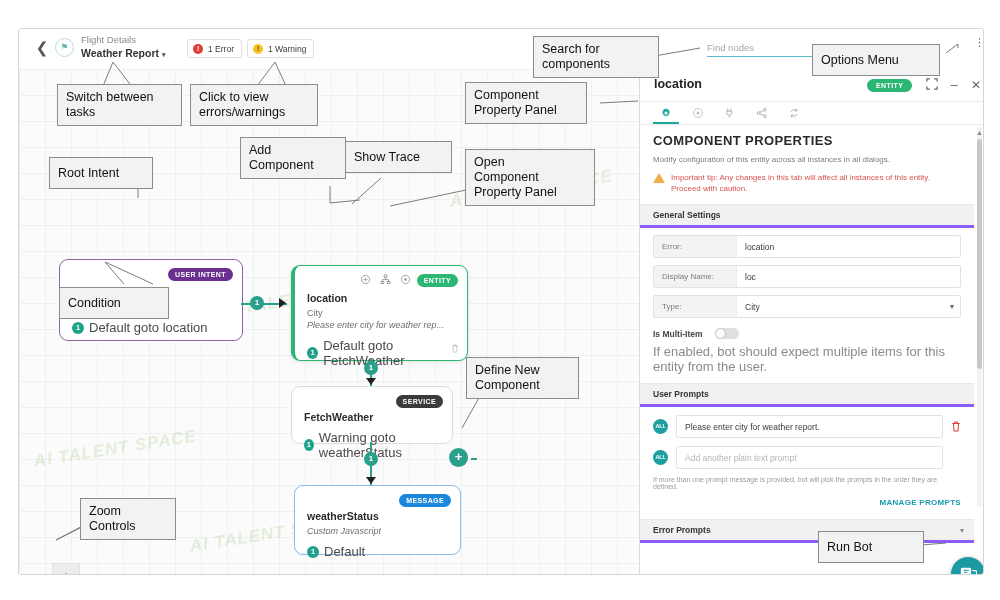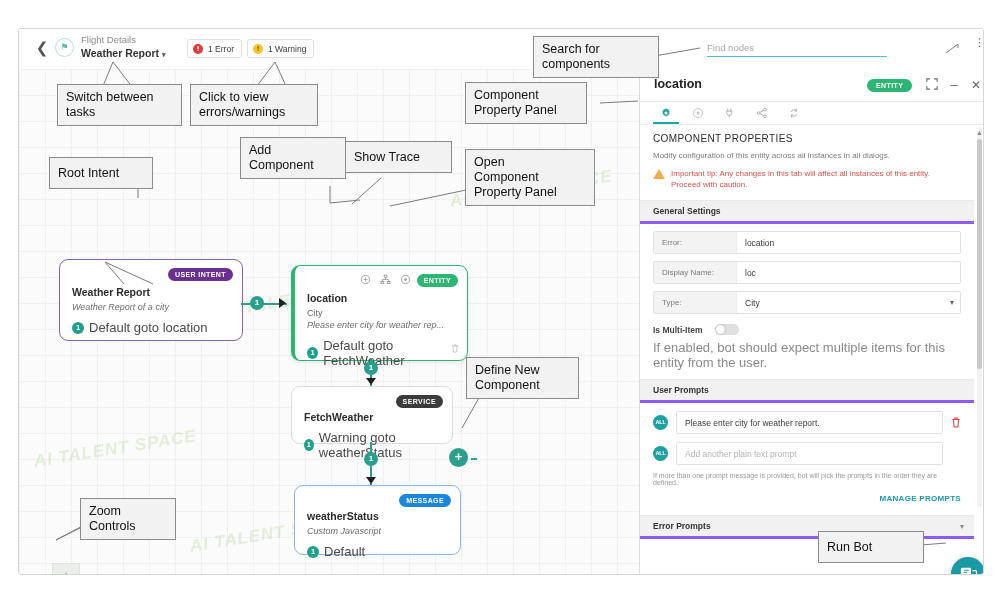--- a/index.html
+++ b/index.html
@@ -72,21 +72,21 @@
   #close-icon{left:329px;font-size:12px;}
 
   .tabs{position:relative;height:22px;border-bottom:1px solid #ececec;display:flex;align-items:center;padding-left:10px;gap:0;}
   .tab{width:32px;height:22px;display:flex;align-items:center;justify-content:center;cursor:pointer;position:relative;}
   .tab.active:after{content:"";position:absolute;left:3px;right:3px;bottom:0;height:2px;background:#1fa8a0;}
   .tab svg{display:block;}
 
   .panel-body{position:absolute;left:0;top:55px;width:344px;height:443px;overflow:hidden;}
   .pb-inner{position:relative;width:334px;}
   .sec-pad{padding:9px 13px 4px 13px;}
-  .sec-h{font-size:10px;font-weight:normal;color:#2b2b2b;letter-spacing:.4px;}
+  .sec-h{font-size:13px;font-weight:bold;color:#2b2b2b;letter-spacing:.4px;}
   .sec-p{font-size:8px;color:#7d7d7d;margin-top:6px;line-height:11px;}
   .tip{display:flex;gap:6px;margin-top:7px;padding-right:4px;}
   .tip-txt{font-size:8px;color:#d9534f;line-height:11px;}
   .warn-tri{width:0;height:0;border-left:6px solid transparent;border-right:6px solid transparent;border-bottom:10px solid #f0ad4e;flex:none;margin-top:1px;}
 
   .grey-bar{background:#f1f1f1;height:20px;display:flex;align-items:center;padding-left:13px;border-top:1px solid #e8e8e8;border-bottom:3px solid #8b5cf6;}
   .grey-bar .lab{font-size:8.5px;font-weight:bold;color:#333;}
   .grey-bar .caret{margin-left:auto;margin-right:10px;font-size:8px;color:#8a8a8a;}
 
   .field{display:flex;height:21px;margin:7px 13px 0 13px;border:1px solid #e2e2e2;border-radius:2px;background:#fff;}
@@ -395,28 +395,30 @@
     <path class="lead" d="M80,528 L56,540 L90,522"></path>
     <path class="lead" d="M884,548 L946,543"></path>
   </svg>
 
   <div class="callout" style="left:57px;top:84px;width:107px">Switch between
 tasks</div>
   <div class="callout" style="left:533px;top:36px;width:108px">Search for
 components</div>
   <div class="callout" style="left:190px;top:84px;width:110px">Click to view
 errors/warnings</div>
+  <div class="callout" style="left:812px;top:44px;width:110px;line-height:20px">Options Menu</div>
   <div class="callout" style="left:465px;top:82px;width:104px">Component
 Property Panel</div>
   <div class="callout" style="left:49px;top:157px;width:86px;line-height:20px">Root Intent</div>
   <div class="callout" style="left:240px;top:137px;width:88px">Add
 Component</div>
   <div class="callout" style="left:345px;top:141px;width:89px;line-height:20px">Show Trace</div>
   <div class="callout" style="left:465px;top:149px;width:112px">Open
 Component
 Property Panel</div>
+  <div class="callout" style="left:59px;top:287px;width:92px;line-height:20px">Condition</div>
   <div class="callout" style="left:466px;top:357px;width:95px">Define New
 Component</div>
   <div class="callout" style="left:80px;top:498px;width:78px">Zoom
 Controls</div>
   <div class="callout" style="left:818px;top:531px;width:88px;line-height:20px">Run Bot</div>
 
 </div>
 
 </body></html>

